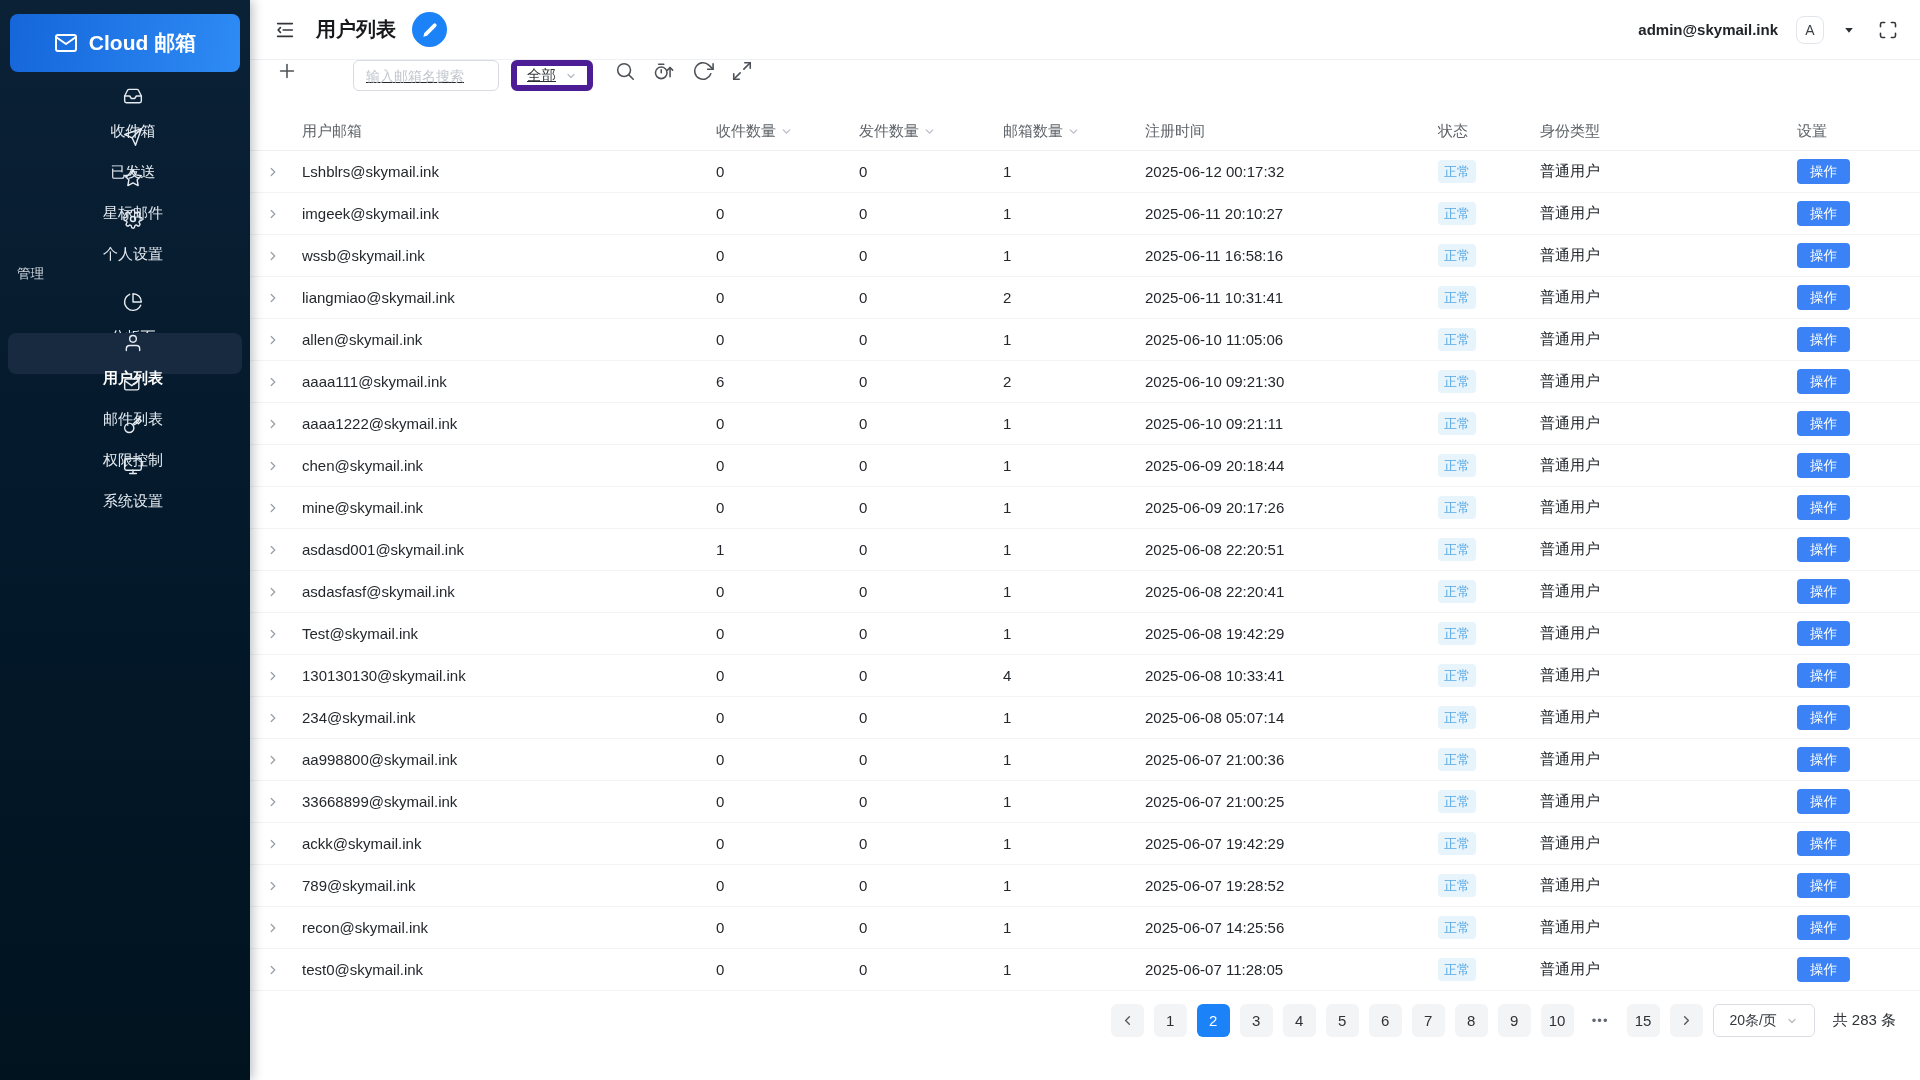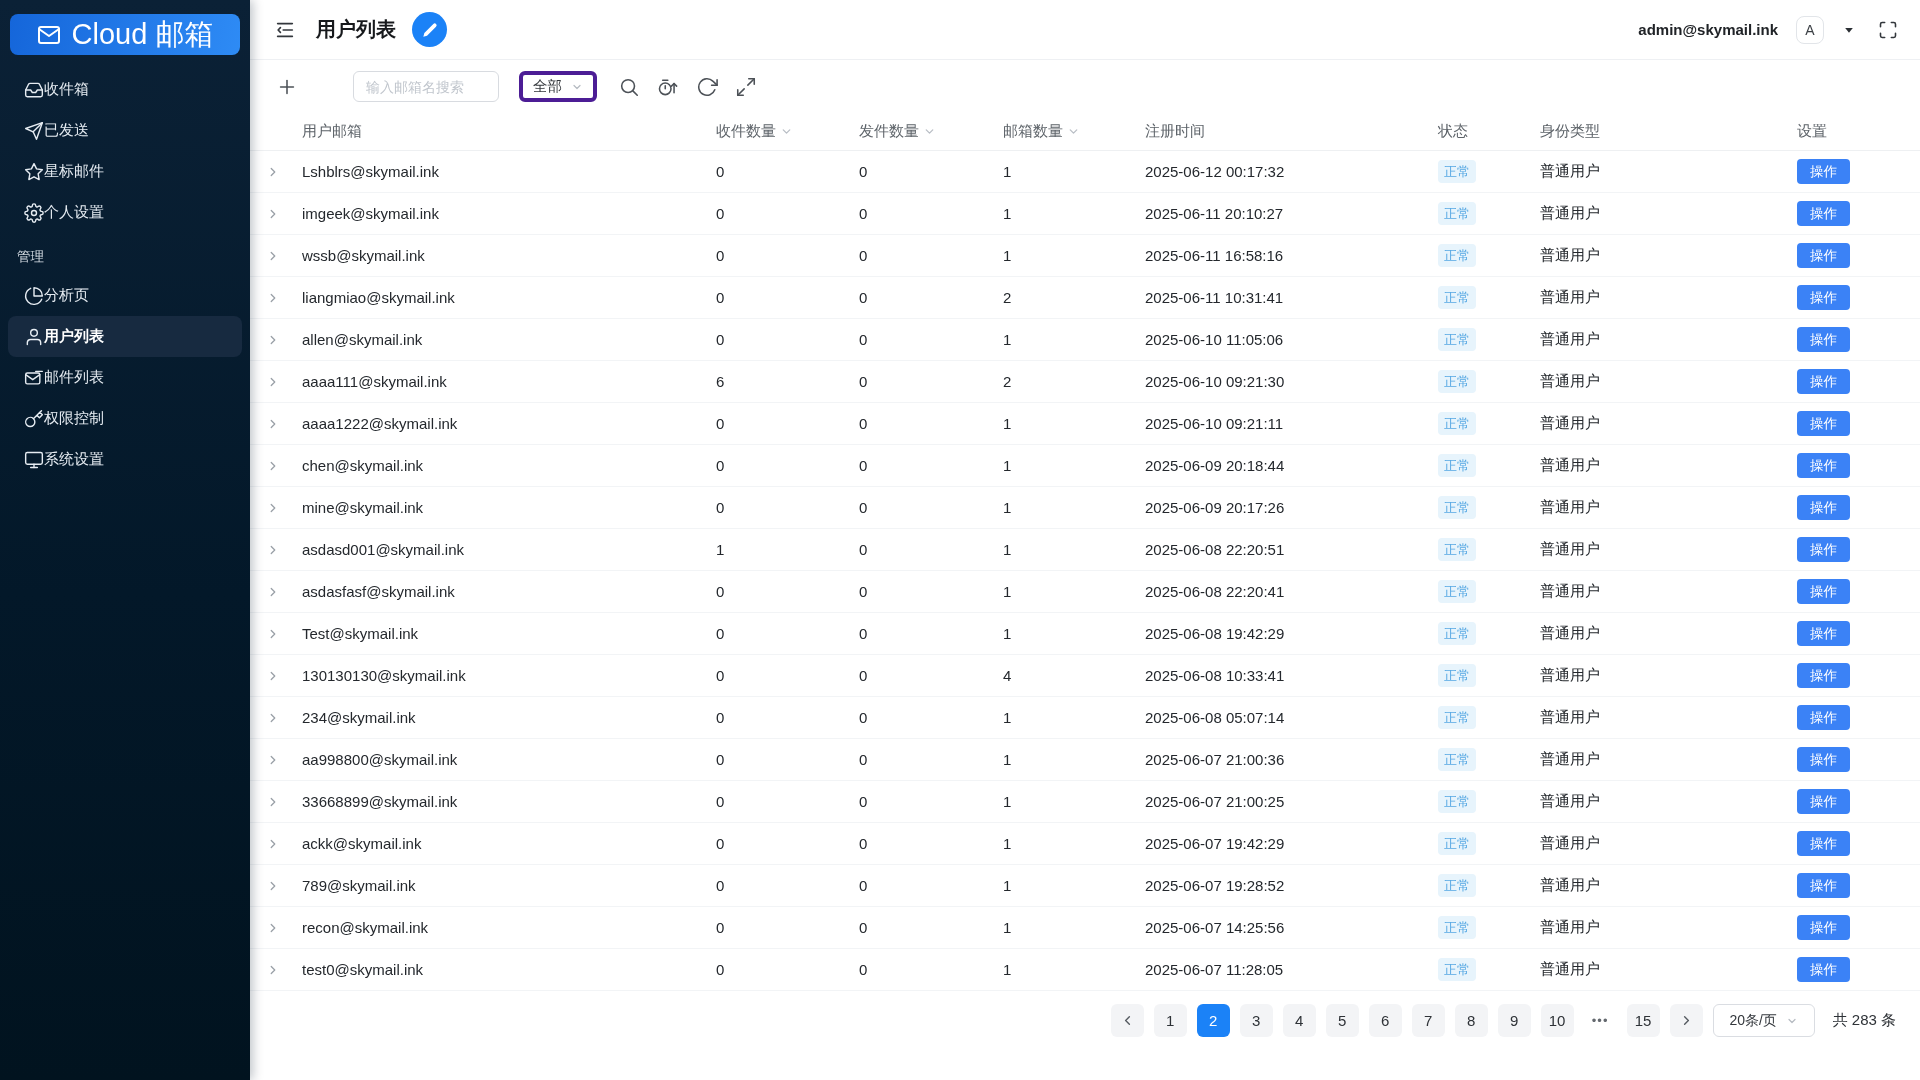--- a/index.html
+++ b/index.html
@@ -11,29 +11,29 @@
   svg { display:block; }
 
   
   .sidebar {
     width:250px; flex-shrink:0; height:100%;
     background:linear-gradient(180deg,#0b2136 0%,#031829 55%,#01131f 100%);
     color:#e9eef3; display:flex; flex-direction:column;
     box-shadow:3px 0 10px rgba(3,20,38,.25); z-index:2;
   }
   .logo-btn {
-    margin:14px 10px 14px; height:41px; border-radius:8px; cursor:pointer;
+    margin:14px 10px 14px; height:58px; border-radius:8px; cursor:pointer;
     background:linear-gradient(100deg,#1566da 0%,#2e8bf5 100%);
     display:flex; align-items:center; justify-content:center; gap:11px;
-    font-size:29px; font-weight:normal; color:#fff;
+    font-size:21px; font-weight:bold; color:#fff;
   }
   .nav-item {
     height:41px; margin:0 8px; border-radius:8px; padding-left:16px;
-    display:flex; align-items:center; 
-    font-size:15px; color:#e6ecf2; cursor:pointer;
+    display:flex; align-items:center; gap:16px;
+    font-size:15px; color:#e6ecf2; cursor:pointer;flex-direction:column;
   }
   .nav-item .nicon { width:20px; height:20px; color:#e6ecf2; }
   .nav-item.active { background:#172a40; color:#ffffff; font-weight:bold; }
   .nav-section { padding:15px 0 9px 17px; font-size:13.5px; color:#d3dae1; }
 
   
   .main { flex:1; display:flex; flex-direction:column; min-width:0; }
 
   .topbar {
     height:60px; flex-shrink:0; display:flex; align-items:center;
@@ -48,30 +48,30 @@
   .account { margin-left:auto; display:flex; align-items:center; gap:18px; }
   .account-email { font-size:15px; font-weight:bold; color:#202327; }
   .avatar {
     width:28px; height:28px; border:1px solid #e2e5e9; border-radius:8px; background:#fff;
     display:flex; align-items:center; justify-content:center; font-size:14px; color:#3c4045; cursor:pointer;
   }
   .caret-btn { background:none; border:none; cursor:pointer; width:14px; height:14px; color:#2b2f34; }
   .fullscreen-btn { background:none; border:none; cursor:pointer; width:20px; height:20px; color:#33373c; margin-left:4px; }
 
   
-  .toolbar { height:53px; flex-shrink:0; display:flex; align-items:center; padding:0 24px 0 26px; }
+  .toolbar { height:53px; flex-shrink:0; display:flex; align-items:flex-start; padding:0 24px 0 26px;text-decoration:underline; }
   .add-btn { width:22px; height:22px; background:none; border:none; color:#4c5157; cursor:pointer; margin-right:55px; }
   .search-input {
     width:146px; height:31px; border:1px solid #d8dbe0; border-radius:6px;
     padding:0 12px; font-size:14px; color:#33373c; outline:none;
     font-family:"Liberation Sans","DejaVu Sans",sans-serif;
   }
   .search-input::placeholder { color:#c1c6cd; }
   .filter-select {
-    margin-left:20px; min-width:74px; height:31px; border:4px solid #4c1d95; border-radius:6px;
+    margin-left:12px; min-width:74px; height:31px; border:6px solid #4c1d95; border-radius:6px;
     background:#fff; display:flex; align-items:center; justify-content:center; gap:9px;
     font-size:14.5px; color:#33373c; cursor:pointer; padding:0 10px;
   }
   .filter-select .chev { width:12px; height:12px; color:#b5bac1; }
   .tool-icons { margin-left:21px; display:flex; align-items:center; gap:17px; }
   .tool-btn { width:22px; height:22px; background:none; border:none; color:#4c5157; cursor:pointer; }
 
   
   .grid {
     display:grid; align-items:center;

